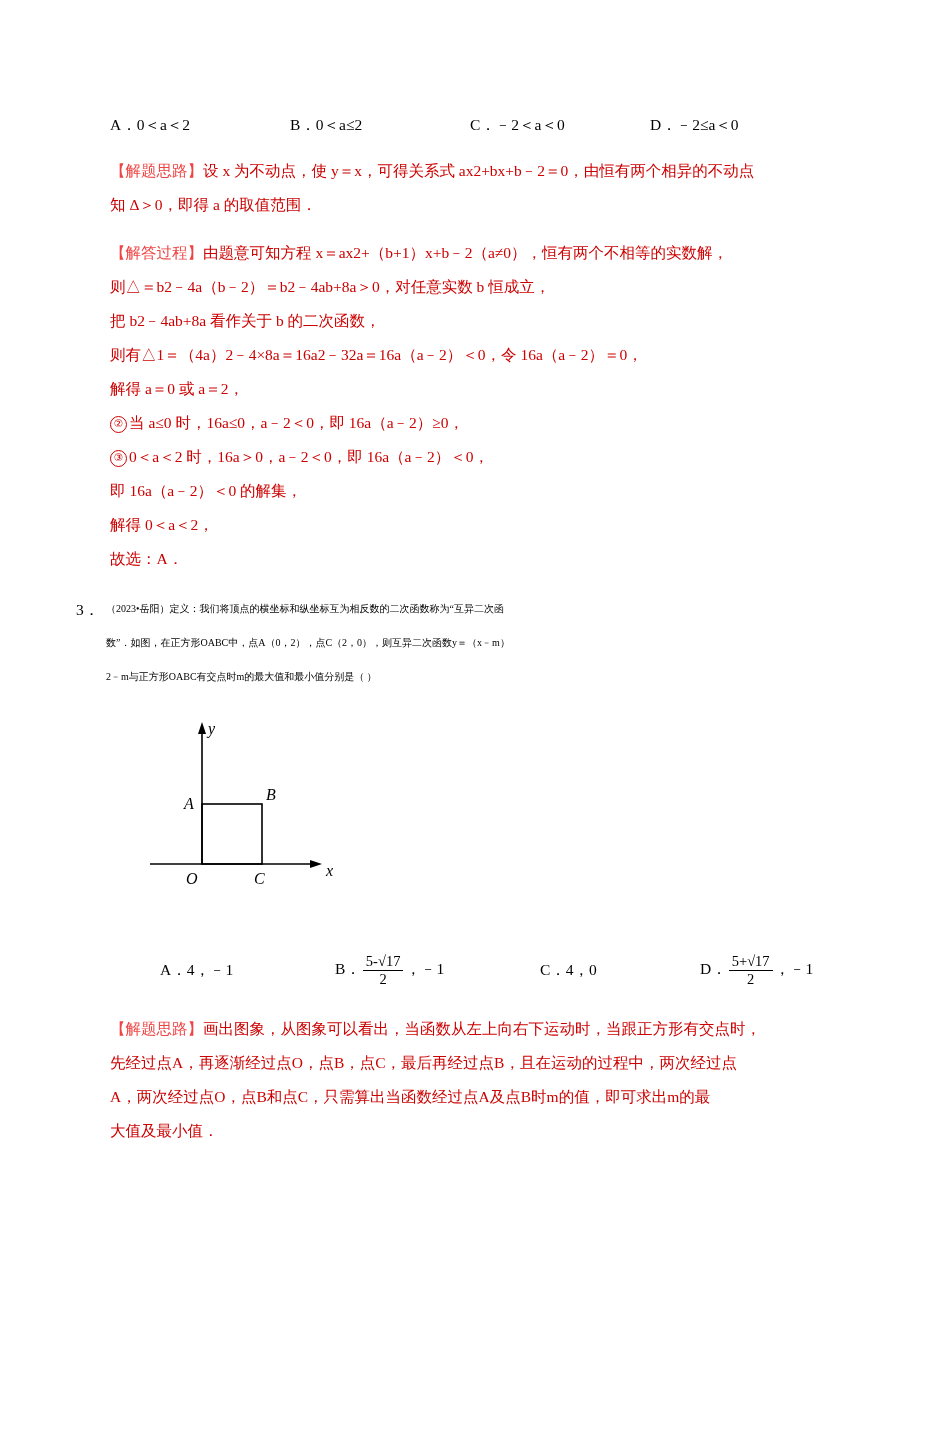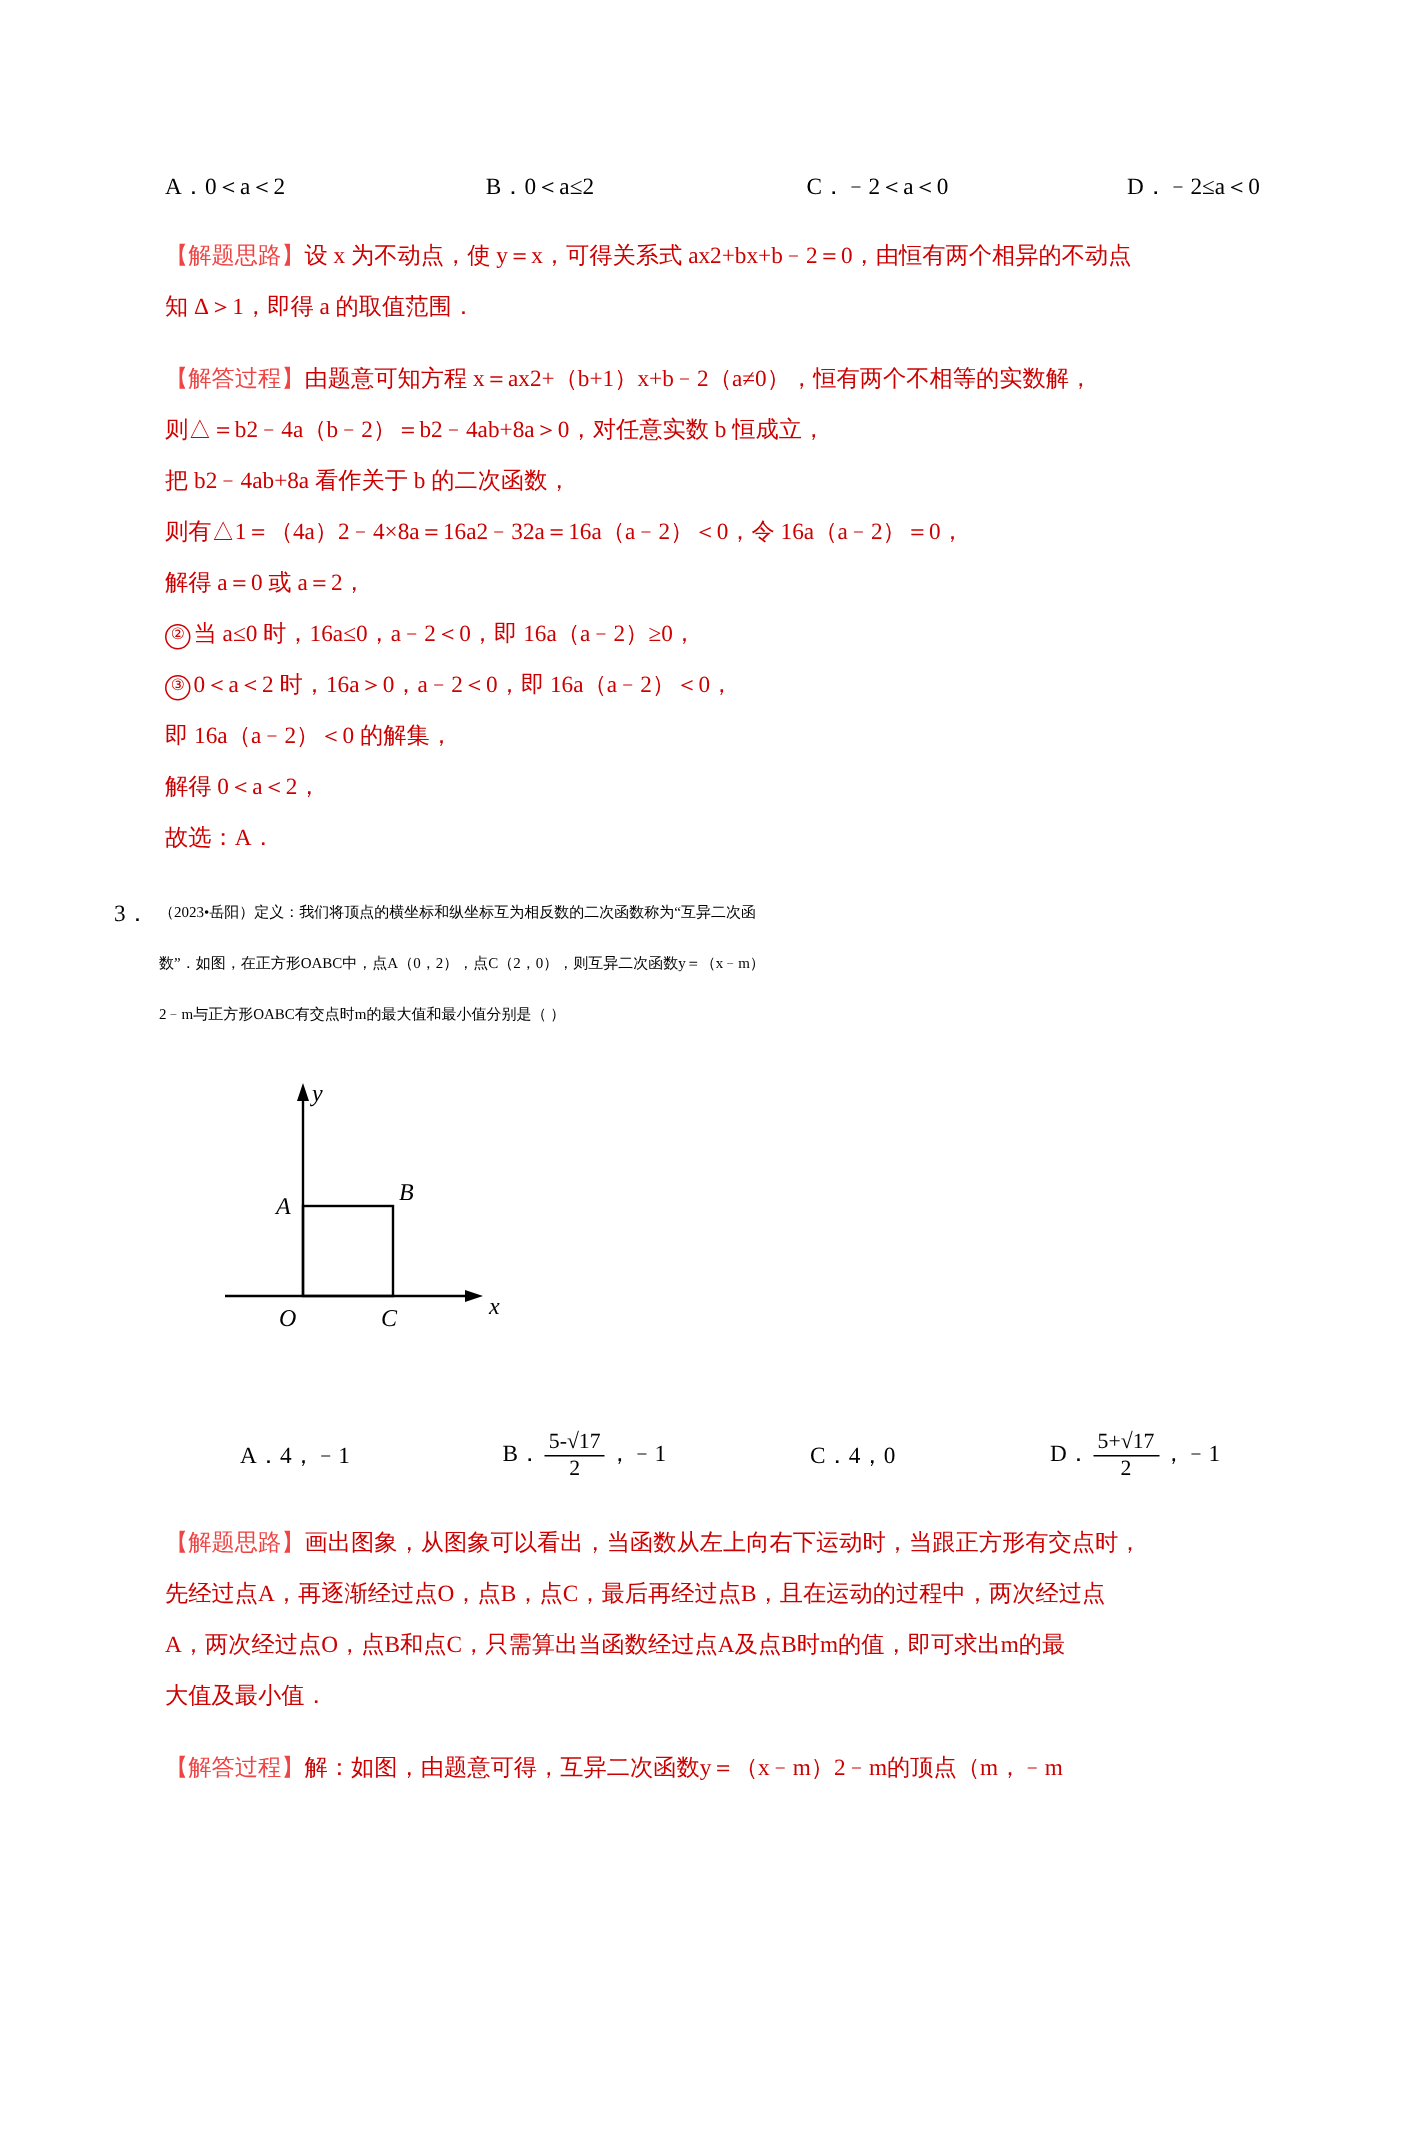--- a/index.html
+++ b/index.html
@@ -36,21 +36,20 @@
     white-space: nowrap;
   }
   .line-wrap {
     font-size: 10px;
     line-height: 34px;
   }
   .choices {
     display: flex;
     font-size: 15.5px;
     line-height: 30px;
-    justify-content: space-between;
   }
   .choices .ch {
     white-space: nowrap;
   }
   .tag { color: #ef4444; }
 
   .q3 {
     margin-top: 16px;
     display: flex;
     font-size: 15.5px;
@@ -121,21 +120,21 @@
 
     <div class="choices">
       <div class="ch" style="width:180px">A．0＜a＜2</div>
       <div class="ch" style="width:180px">B．0＜a≤2</div>
       <div class="ch" style="width:180px">C．﹣2＜a＜0</div>
       <div class="ch">D．﹣2≤a＜0</div>
     </div>
 
     <div class="expl red">
       <div class="line"><span class="tag">【解题思路】</span><span>设 x 为不动点，使 y＝x，可得关系式 ax2+bx+b﹣2＝0，由恒有两个相异的不动点</span></div>
-      <div class="line"><span>知 Δ＞1，即得 a 的取值范围．</span></div>
+      <div class="line"><span>知 Δ＞0，即得 a 的取值范围．</span></div>
     </div>
 
     <div class="expl red">
       <div class="line"><span class="tag">【解答过程】</span><span>由题意可知方程 x＝ax2+（b+1）x+b﹣2（a≠0），恒有两个不相等的实数解，</span></div>
       <div class="line"><span>则△＝b2﹣4a（b﹣2）＝b2﹣4ab+8a＞0，对任意实数 b 恒成立，</span></div>
       <div class="line"><span>把 b2﹣4ab+8a 看作关于 b 的二次函数，</span></div>
       <div class="line"><span>则有△1＝（4a）2﹣4×8a＝16a2﹣32a＝16a（a﹣2）＜0，令 16a（a﹣2）＝0，</span></div>
       <div class="line"><span>解得 a＝0 或 a＝2，</span></div>
       <div class="line"><span class="circnum">②</span><span>当 a≤0 时，16a≤0，a﹣2＜0，即 16a（a﹣2）≥0，</span></div>
       <div class="line"><span class="circnum">③</span><span>0＜a＜2 时，16a＞0，a﹣2＜0，即 16a（a﹣2）＜0，</span></div>
@@ -194,18 +193,15 @@
       </div>
     </div>
 
     <div class="expl red">
       <div class="line"><span class="tag">【解题思路】</span><span>画出图象，从图象可以看出，当函数从左上向右下运动时，当跟正方形有交点时，</span></div>
       <div class="line"><span>先经过点A，再逐渐经过点O，点B，点C，最后再经过点B，且在运动的过程中，两次经过点</span></div>
       <div class="line"><span>A，两次经过点O，点B和点C，只需算出当函数经过点A及点B时m的值，即可求出m的最</span></div>
       <div class="line"><span>大值及最小值．</span></div>
     </div>
 
-    <div class="expl red">
-      <div class="line"><span class="tag">【解答过程】</span><span>解：如图，由题意可得，互异二次函数y＝（x﹣m）2﹣m的顶点（m，﹣m</span></div>
-    </div>
 
   </div>
 </div>
 
 </body></html>

